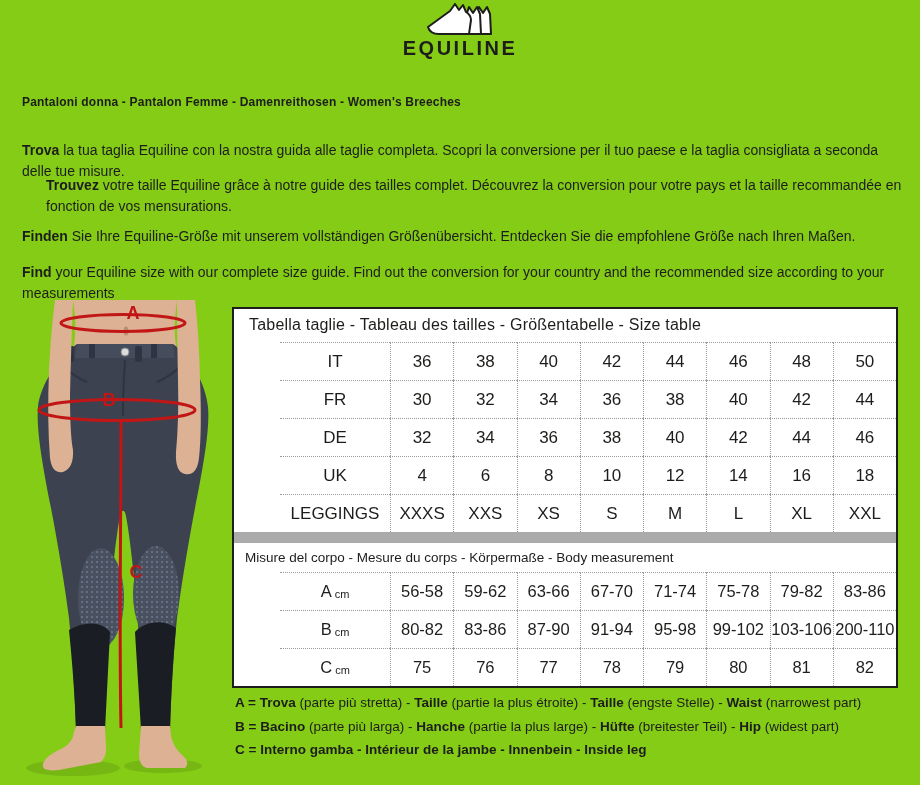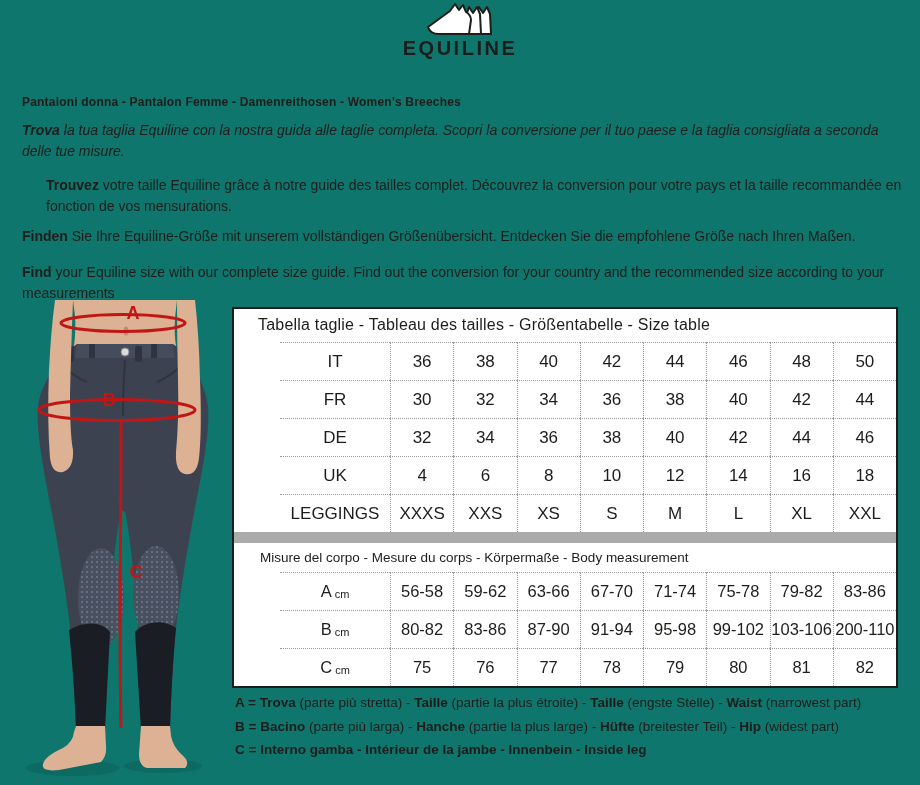--- a/index.html
+++ b/index.html
@@ -1,38 +1,38 @@
 <!DOCTYPE html>
 <html><head>
 <meta charset="utf-8">
 <style>
   html,body{margin:0;padding:0;background:#fff;}
   .page{
-    position:relative;width:920px;height:785px;background:#0f766e;
+    position:relative;width:920px;height:785px;background:#84cc16;
     color:#1d1d1b;font-family:"Liberation Sans",sans-serif;overflow:hidden;
   }
   
   .logo{position:absolute;top:3px;left:0;right:0;text-align:center;}
   .logo svg{display:block;margin:0 auto;}
   .logo-text{font-weight:bold;font-size:20px;letter-spacing:2.5px;line-height:1;margin-top:1px;}
   
   .doc-title{position:absolute;left:22px;top:95px;width:880px;font-size:12px;font-weight:bold;letter-spacing:.2px;}
   .para{position:absolute;left:22px;width:876px;font-size:14px;line-height:21px;}
-  .para.p1{top:106px;font-style:italic;}
+  .para.p1{top:126px;}
   .para.p2{top:161px;margin-left:24px;}
   .para.p3{top:212px;}
   .para.p4{top:248px;}
   .para b{font-weight:bold;}
   
   .figure{position:absolute;left:15px;top:300px;width:215px;height:485px;}
   
   .tables{position:absolute;left:232px;top:307px;width:666px;}
   .size-table{border:2px solid #1d1d1b;background:#fff;box-sizing:border-box;}
-  .table-title{font-size:16px;padding:7px 24px 8px;letter-spacing:.2px;}
-  .measure-title{font-size:13.5px;padding:7px 26px;}
+  .table-title{font-size:16px;padding:7px 15px 8px;letter-spacing:.2px;}
+  .measure-title{font-size:13.5px;padding:7px 11px;}
   .trow{display:grid;grid-template-columns:110px repeat(8,1fr);padding-left:46px;}
   .cell{height:37px;display:flex;align-items:center;justify-content:center;font-size:17px;
         border-top:1px dotted #9a9a9a;}
   .cell:not(:first-child){border-left:1px dotted #9a9a9a;}
   .cell .unit{font-size:11px;margin-left:3px;margin-top:4px;}
   .sep-bar{height:11px;background:#ababab;}
   .mrow .cell{font-size:16.5px;}
   .measure-block .trow:first-of-type .cell{border-top:1px dotted #9a9a9a;}
   
   .legend{position:absolute;left:235px;top:691px;width:672px;font-size:13.5px;line-height:23.5px;}

